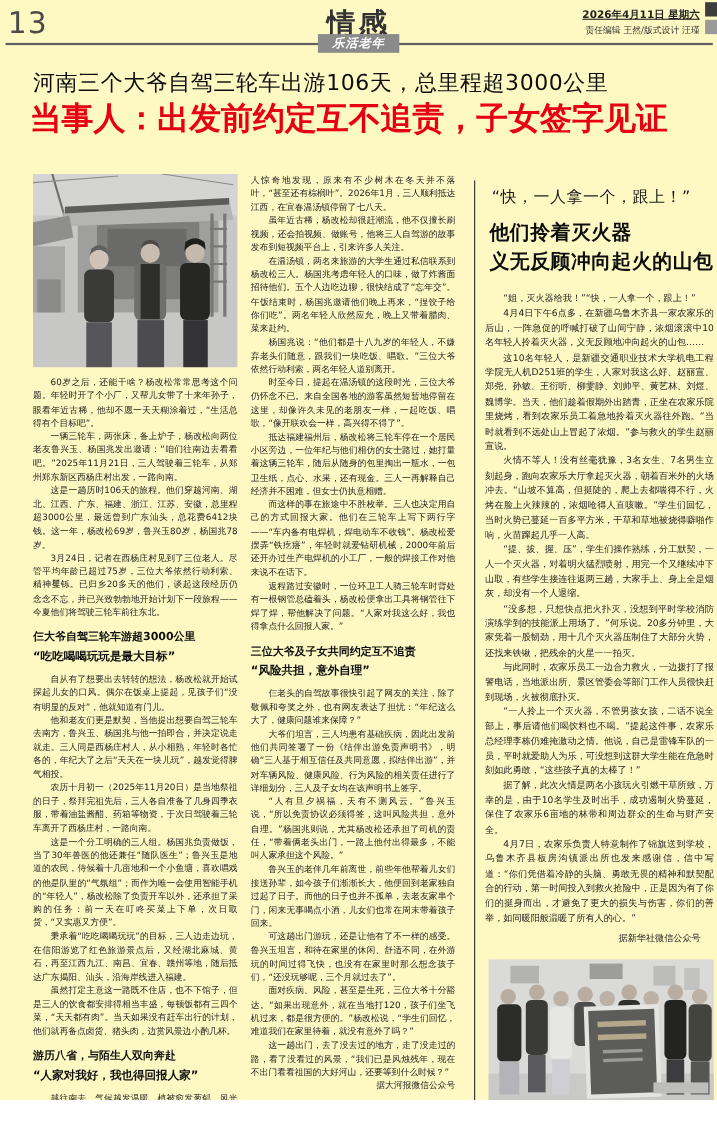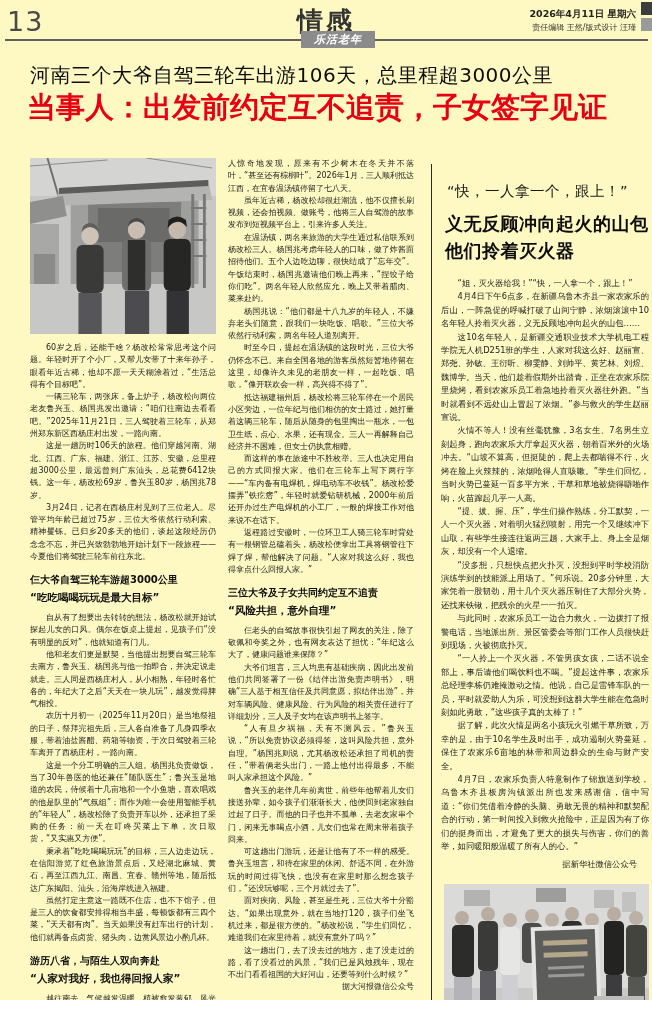--- a/index.html
+++ b/index.html
@@ -6,23 +6,23 @@
   .page{position:relative;width:652px;height:1000px;background:#fef9c3;overflow:hidden;
         font-family:"DejaVu Sans",sans-serif;color:#1b1b1b;}
 
   
   .pagenum{position:absolute;left:7px;top:6px;font-size:27px;color:#4a4a4a;font-weight:500;letter-spacing:1px;}
   .header-rule{position:absolute;left:5px;right:4px;top:39px;height:2px;background:#5f5f5f;}
   .section-title{position:absolute;left:0;right:0;top:4px;text-align:center;font-size:26px;
                  font-weight:600;color:#333;letter-spacing:3px;}
   .masthead-box{position:absolute;left:50%;transform:translateX(-50%);top:31px;width:74px;height:17px;
                 background:#8b8b8b;color:#fff;display:flex;align-items:center;justify-content:center;
-                font-size:11px;font-style:italic;font-weight:700;letter-spacing:1px;z-index:2;margin-left:12px;}
+                font-size:11px;font-style:italic;font-weight:700;letter-spacing:1px;z-index:2;}
   .dateline{position:absolute;right:16px;top:8px;text-align:right;line-height:1.35;}
-  .dateline .d1{font-size:9.5px;font-weight:700;color:#222;}
+  .dateline .d1{font-size:9.5px;font-weight:700;color:#222;text-decoration:underline;}
   .dateline .d2{font-size:8px;color:#333;margin-top:2px;}
   .corner-marks{position:absolute;right:0;top:2px;width:11px;}
   .corner-marks .m1{width:11px;height:13px;background:#3d3d3d;margin-bottom:3px;}
   .corner-marks .m2{width:11px;height:13px;background:#9a9a9a;}
 
   
   .kicker{position:absolute;left:30px;top:62px;width:600px;font-size:20px;font-weight:500;
           color:#0e0e0e;letter-spacing:0.5px;white-space:nowrap;}
   .headline{position:absolute;left:27px;top:88px;width:622px;margin:0;font-size:29px;font-weight:800;
             letter-spacing:0px;white-space:nowrap;}
@@ -37,21 +37,21 @@
   .subhead{break-inside:avoid;margin:10px 0 7px 0;line-height:1.45;}
   .subhead .sh1{font-size:10px;font-weight:700;color:#0f0f0f;}
   .subhead .sh2{font-size:10.5px;font-weight:700;color:#0f0f0f;margin-top:2px;}
   .attrib{float:right;font-weight:500;}
 
   
   .divider-v{position:absolute;left:431px;top:164px;width:1px;height:842px;background:#2a2a2a;}
 
   
   .sidebar{position:absolute;left:441px;top:158px;width:208px;height:866px;overflow:hidden;}
-  .quote-head{margin:24px 0 9px 6px;font-size:14.5px;font-weight:500;color:#1a1a1a;letter-spacing:0.5px;}
+  .quote-head{margin:12px 0 9px 6px;font-size:14.5px;font-weight:500;color:#1a1a1a;letter-spacing:0.5px;}
   .sb-title{margin-left:4px;font-size:18px;font-weight:800;color:#0d0d0d;line-height:1.5;letter-spacing:0.5px;}
   .sb-body{margin-top:13px;font-size:8.3px;line-height:13.4px;text-align:justify;color:#1c1c1c;}
   .sb-body p{margin:0;text-indent:2em;word-break:break-all;}
   .sb-attrib{text-align:right;font-size:8.3px;margin:6px 12px 0 0;color:#1c1c1c;}
   .photo-sb{margin:14px 0 0 3px;width:205px;height:132px;}
   .photo-sb svg{display:block;width:100%;height:100%;}
 </style>
 </head>
 <body>
 
@@ -156,22 +156,22 @@
       <p class="para">可这趟出门游玩，还是让他有了不一样的感受。鲁兴玉坦言，和待在家里的休闲、舒适不同，在外游玩的时间过得飞快，也没有在家里时那么想念孩子们，“还没玩够呢，三个月就过去了”。</p>
       <p class="para">面对疾病、风险，甚至是生死，三位大爷十分豁达。“如果出现意外，就在当地打120，孩子们坐飞机过来，都是很方便的。”杨改松说，“学生们回忆，难道我们在家里待着，就没有意外了吗？”</p>
       <p class="para">这一趟出门，去了没去过的地方，走了没走过的路，看了没看过的风景，“我们已是风烛残年，现在不出门看看祖国的大好河山，还要等到什么时候？”<span class="attrib">据大河报微信公众号</span></p>
     </div>
 
   <div class="divider-v"></div>
 
   <aside class="sidebar">
     <div class="quote-head">“快，一人拿一个，跟上！”</div>
     <div class="sb-title">
+      <div>他们拎着灭火器</div>
       <div>义无反顾冲向起火的山包</div>
-      <div>他们拎着灭火器</div>
     </div>
     <div class="sb-body">
 
     <p>“姐，灭火器给我！”“快，一人拿一个，跟上！”</p>
         <p>4月4日下午6点多，在新疆乌鲁木齐县一家农家乐的后山，一阵急促的呼喊打破了山间宁静，浓烟滚滚中10名年轻人拎着灭火器，义无反顾地冲向起火的山包……</p>
         <p>这10名年轻人，是新疆交通职业技术大学机电工程学院无人机D251班的学生，人家对我这么好、赵丽宣、郑尧、孙敏、王衍听、柳雯静、刘帅平、黄艺林、刘煜、魏博学。当天，他们趁着假期外出踏青，正坐在农家乐院里烧烤，看到农家乐员工着急地拎着灭火器往外跑。“当时就看到不远处山上冒起了浓烟。”参与救火的学生赵丽宣说。</p>
         <p>火情不等人！没有丝毫犹豫，3名女生、7名男生立刻起身，跑向农家乐大厅拿起灭火器，朝着百米外的火场冲去。“山坡不算高，但挺陡的，爬上去都喘得不行，火烤在脸上火辣辣的，浓烟呛得人直咳嗽。”学生们回忆，当时火势已蔓延一百多平方米，干草和草地被烧得噼啪作响，火苗蹿起几乎一人高。</p>
         <p>“提、拔、握、压”，学生们操作熟练，分工默契，一人一个灭火器，对着明火猛烈喷射，用完一个又继续冲下山取，有些学生接连往返两三趟，大家手上、身上全是烟灰，却没有一个人退缩。</p>
         <p>“没多想，只想快点把火扑灭，没想到平时学校消防演练学到的技能派上用场了。”何乐说。20多分钟里，大家凭着一股韧劲，用十几个灭火器压制住了大部分火势，还找来铁锹，把残余的火星一一拍灭。</p>
         <p>与此同时，农家乐员工一边合力救火，一边拨打了报警电话，当地派出所、景区管委会等部门工作人员很快赶到现场，火被彻底扑灭。</p>

